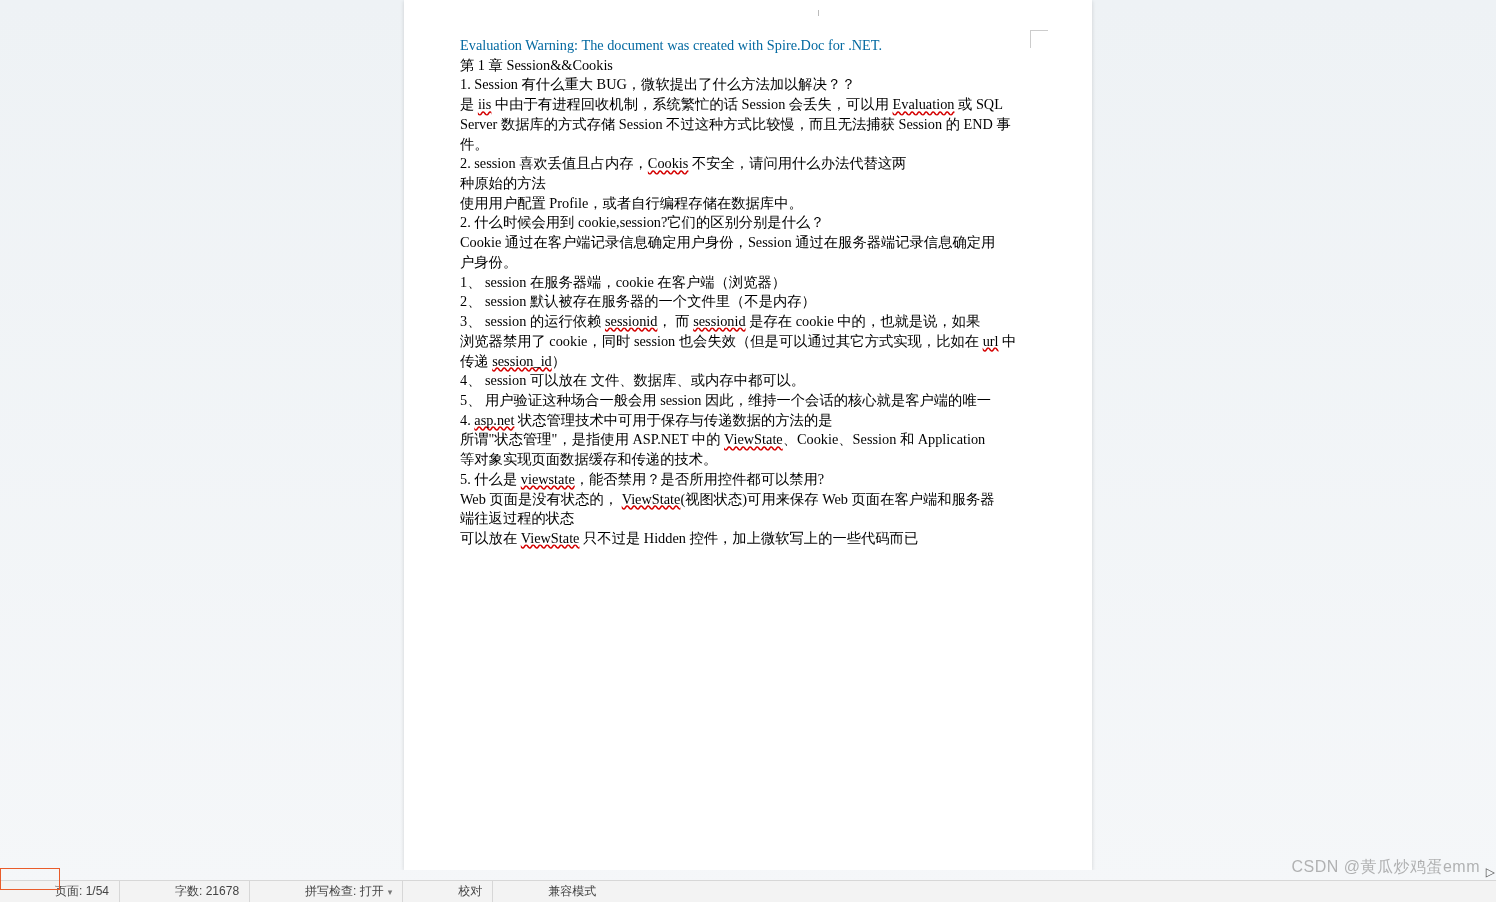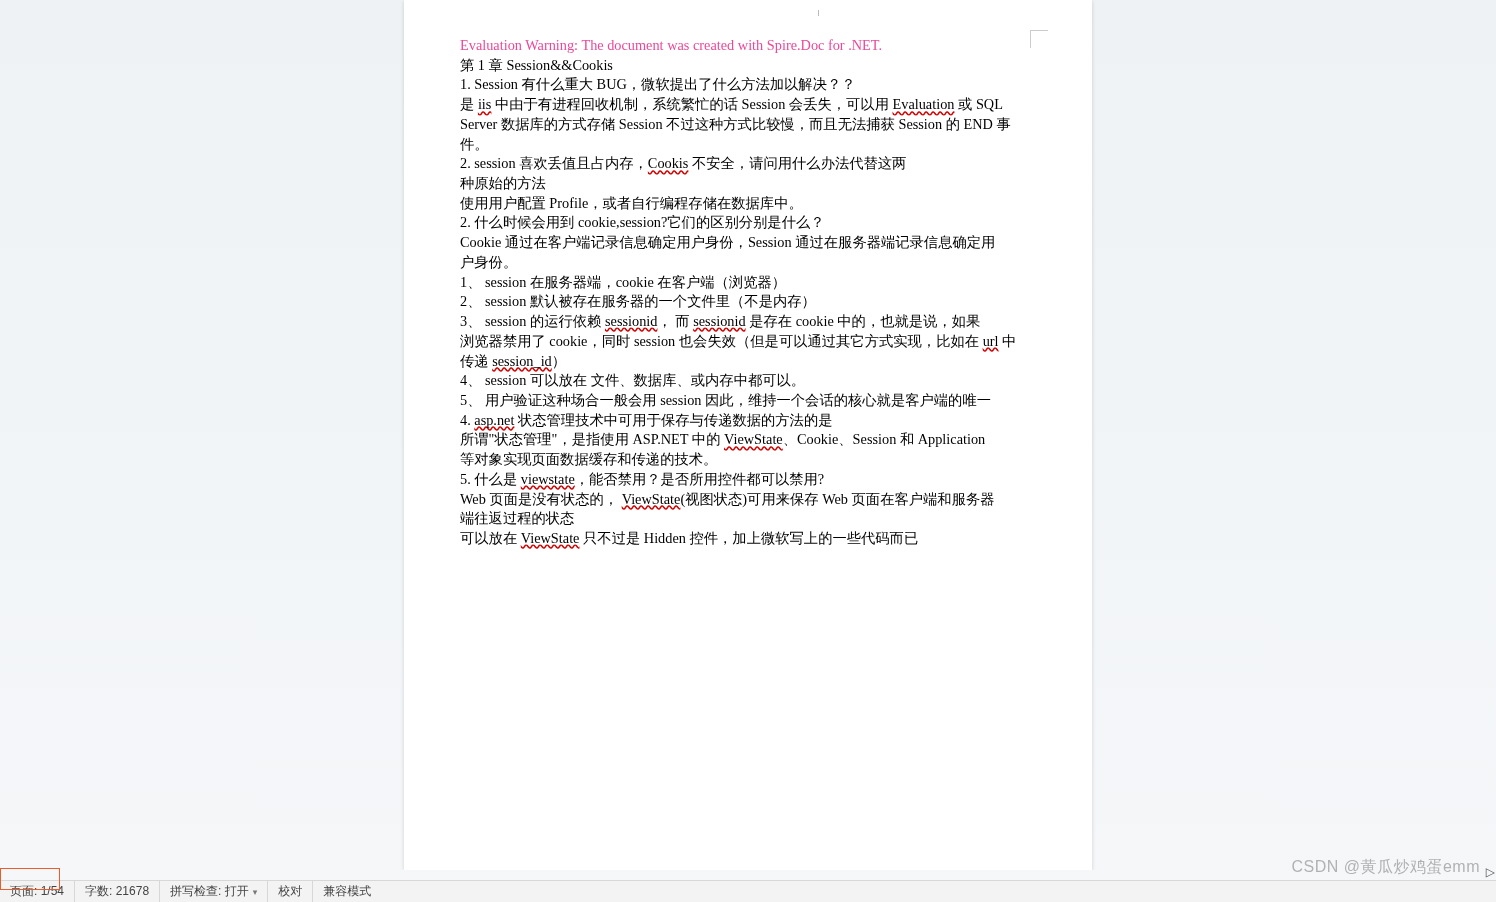--- a/index.html
+++ b/index.html
@@ -28,21 +28,21 @@
     }
     .header-mark {
       position: absolute;
       top: 10px;
       left: 414px;
       width: 1px; height: 6px;
       background: #bbb;
     }
     .header-box-tl { position: absolute; top: 30px; right: 44px; width: 18px; height: 1px; background: #ccc; }
     .header-box-tl::after { content:""; position:absolute; left:0; top:0; width:1px; height:18px; background:#ccc;}
-    .warning { color: #ec4899; }
+    .warning { color: #0369a1; }
     .spellerr {
       text-decoration: underline wavy #d40000;
       text-decoration-skip-ink: none;
     }
     .page p { margin: 0; }
     .page span, .page p { white-space: pre-wrap; }
 
     
     .statusbar {
       position: absolute;
@@ -56,20 +56,21 @@
       font-size: 12px;
       color: #444;
     }
     .statusbar .sb-item {
       padding: 0 10px;
       border-right: 1px solid #d7d7d7;
       height: 100%;
       display: flex;
       align-items: center;
       gap: 4px;
+      margin-left: 45px;
     }
     .statusbar .sb-item.no-border { border-right: none; }
     .red-box {
       position: absolute;
       left: 0; bottom: 12px;
       width: 60px; height: 22px;
       border: 1px solid #e95c2b;
       pointer-events: none;
       z-index: 5;
     }

